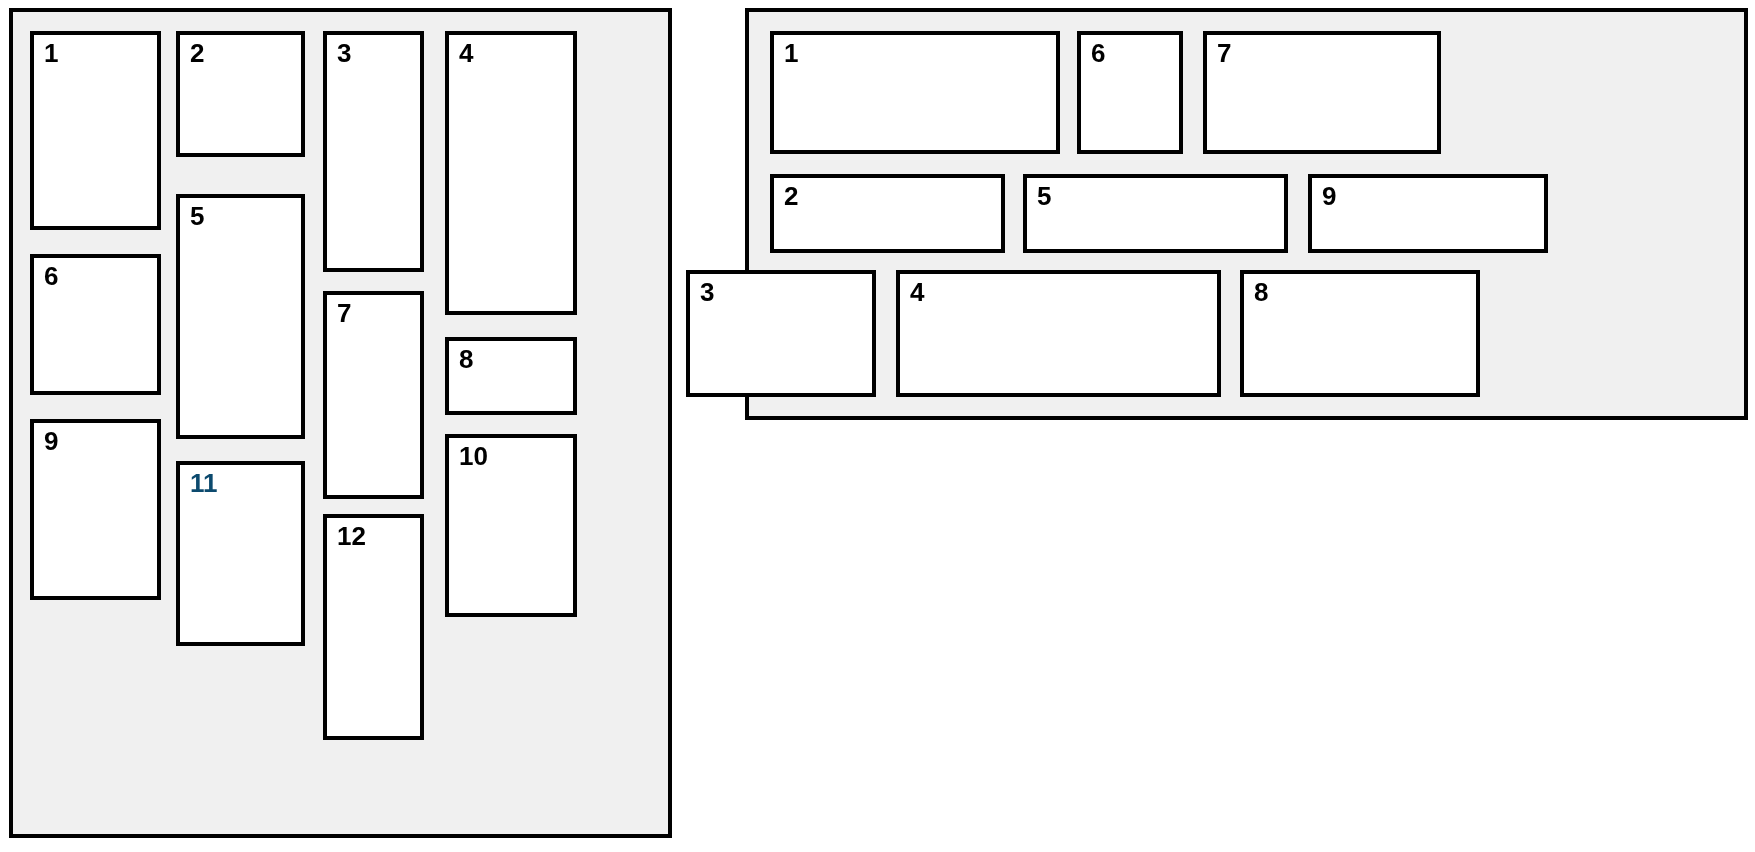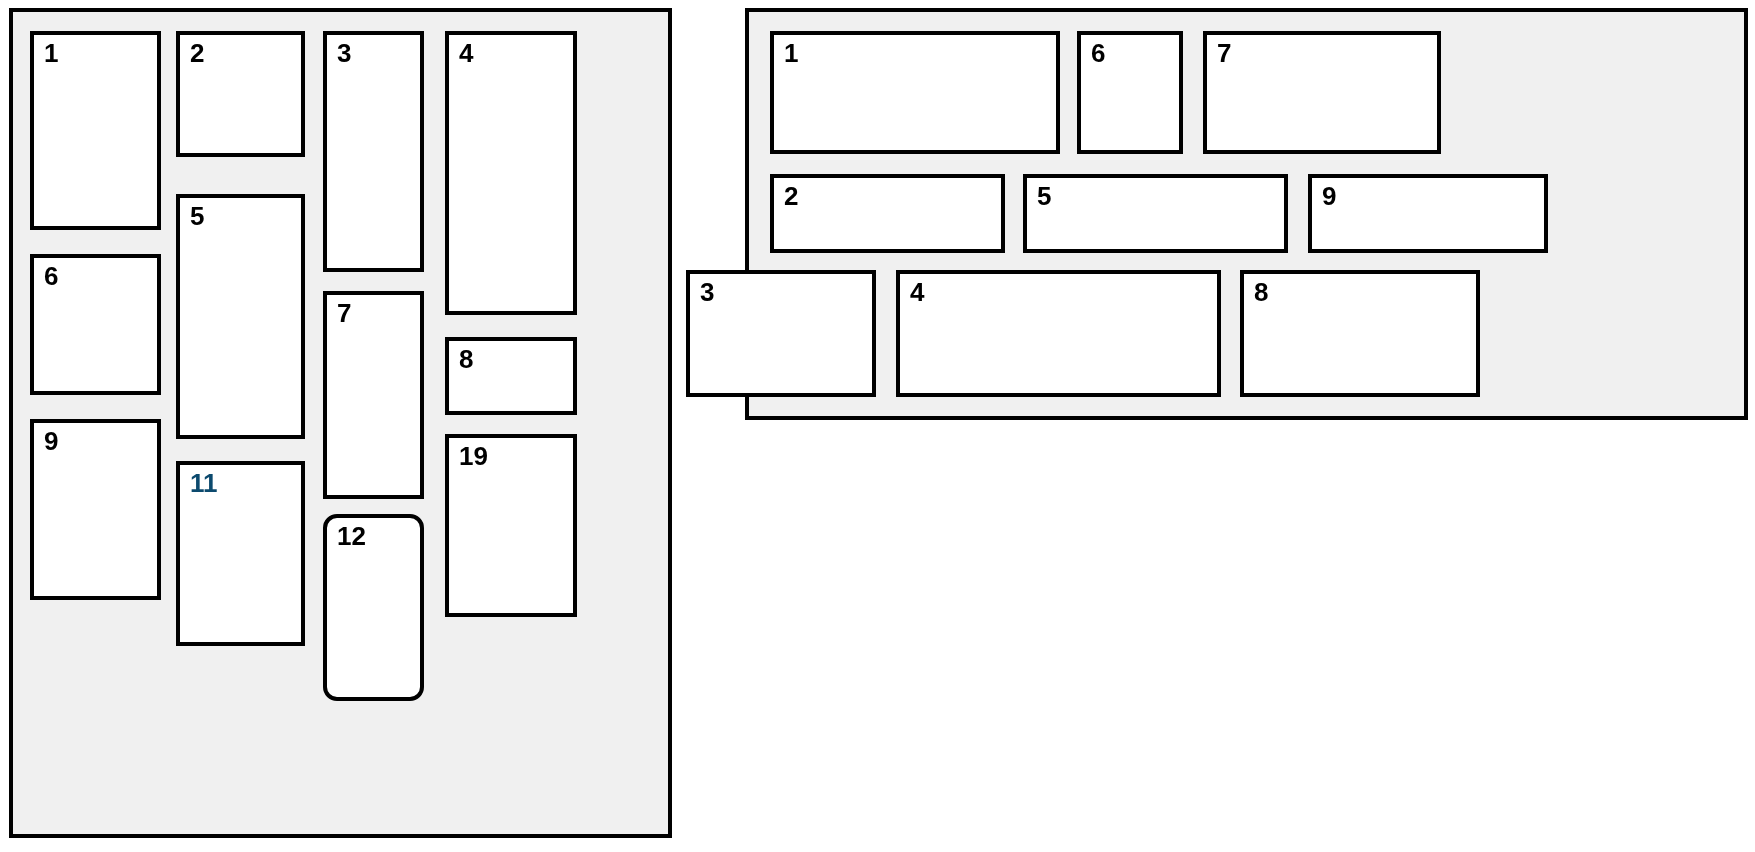--- a/index.html
+++ b/index.html
@@ -68,26 +68,26 @@
     <div class="box" style="left: 323px; top: 291px; width: 101px; height: 208px; background: rgb(255, 255, 255); border-color: rgb(0, 0, 0); border-width: 4px;">
       <span class="box-label" style="font-size: 26px; color: rgb(0, 0, 0);">7</span>
     </div>
     <div class="box" style="left: 445px; top: 337px; width: 132px; height: 78px; background: rgb(255, 255, 255); border-color: rgb(0, 0, 0); border-width: 4px;">
       <span class="box-label" style="font-size: 26px; color: rgb(0, 0, 0);">8</span>
     </div>
     <div class="box" style="left: 30px; top: 419px; width: 131px; height: 181px; background: rgb(255, 255, 255); border-color: rgb(0, 0, 0); border-width: 4px;">
       <span class="box-label" style="font-size: 26px; color: rgb(0, 0, 0);">9</span>
     </div>
     <div class="box" style="left: 445px; top: 434px; width: 132px; height: 183px; background: rgb(255, 255, 255); border-color: rgb(0, 0, 0); border-width: 4px;">
-      <span class="box-label" style="font-size: 26px; color: rgb(0, 0, 0);">19</span>
+      <span class="box-label" style="font-size: 26px; color: rgb(0, 0, 0);">10</span>
     </div>
     <div class="box" style="left: 176px; top: 461px; width: 129px; height: 185px; background: rgb(255, 255, 255); border-color: rgb(0, 0, 0); border-width: 4px;">
       <span class="box-label" style="font-size: 26px; color: #0c4a6e;">11</span>
     </div>
-    <div class="box" style="left: 323px; top: 514px; width: 101px; height: 187px; background: rgb(255, 255, 255); border-color: rgb(0, 0, 0); border-width: 4px; border-radius: 14px;">
+    <div class="box" style="left: 323px; top: 514px; width: 101px; height: 226px; background: rgb(255, 255, 255); border-color: rgb(0, 0, 0); border-width: 4px;">
       <span class="box-label" style="font-size: 26px; color: rgb(0, 0, 0);">12</span>
     </div>
     <div class="panel" style="left: 745px; top: 8px; width: 1003px; height: 412px; background: rgb(240, 240, 240); border-color: rgb(0, 0, 0); border-width: 4px;"></div>
     <div class="box" style="left: 770px; top: 31px; width: 290px; height: 123px; background: rgb(255, 255, 255); border-color: rgb(0, 0, 0); border-width: 4px;">
       <span class="box-label" style="font-size: 26px; color: rgb(0, 0, 0);">1</span>
     </div>
     <div class="box" style="left: 1077px; top: 31px; width: 106px; height: 123px; background: rgb(255, 255, 255); border-color: rgb(0, 0, 0); border-width: 4px;">
       <span class="box-label" style="font-size: 26px; color: rgb(0, 0, 0);">6</span>
     </div>
     <div class="box" style="left: 1203px; top: 31px; width: 238px; height: 123px; background: rgb(255, 255, 255); border-color: rgb(0, 0, 0); border-width: 4px;">

